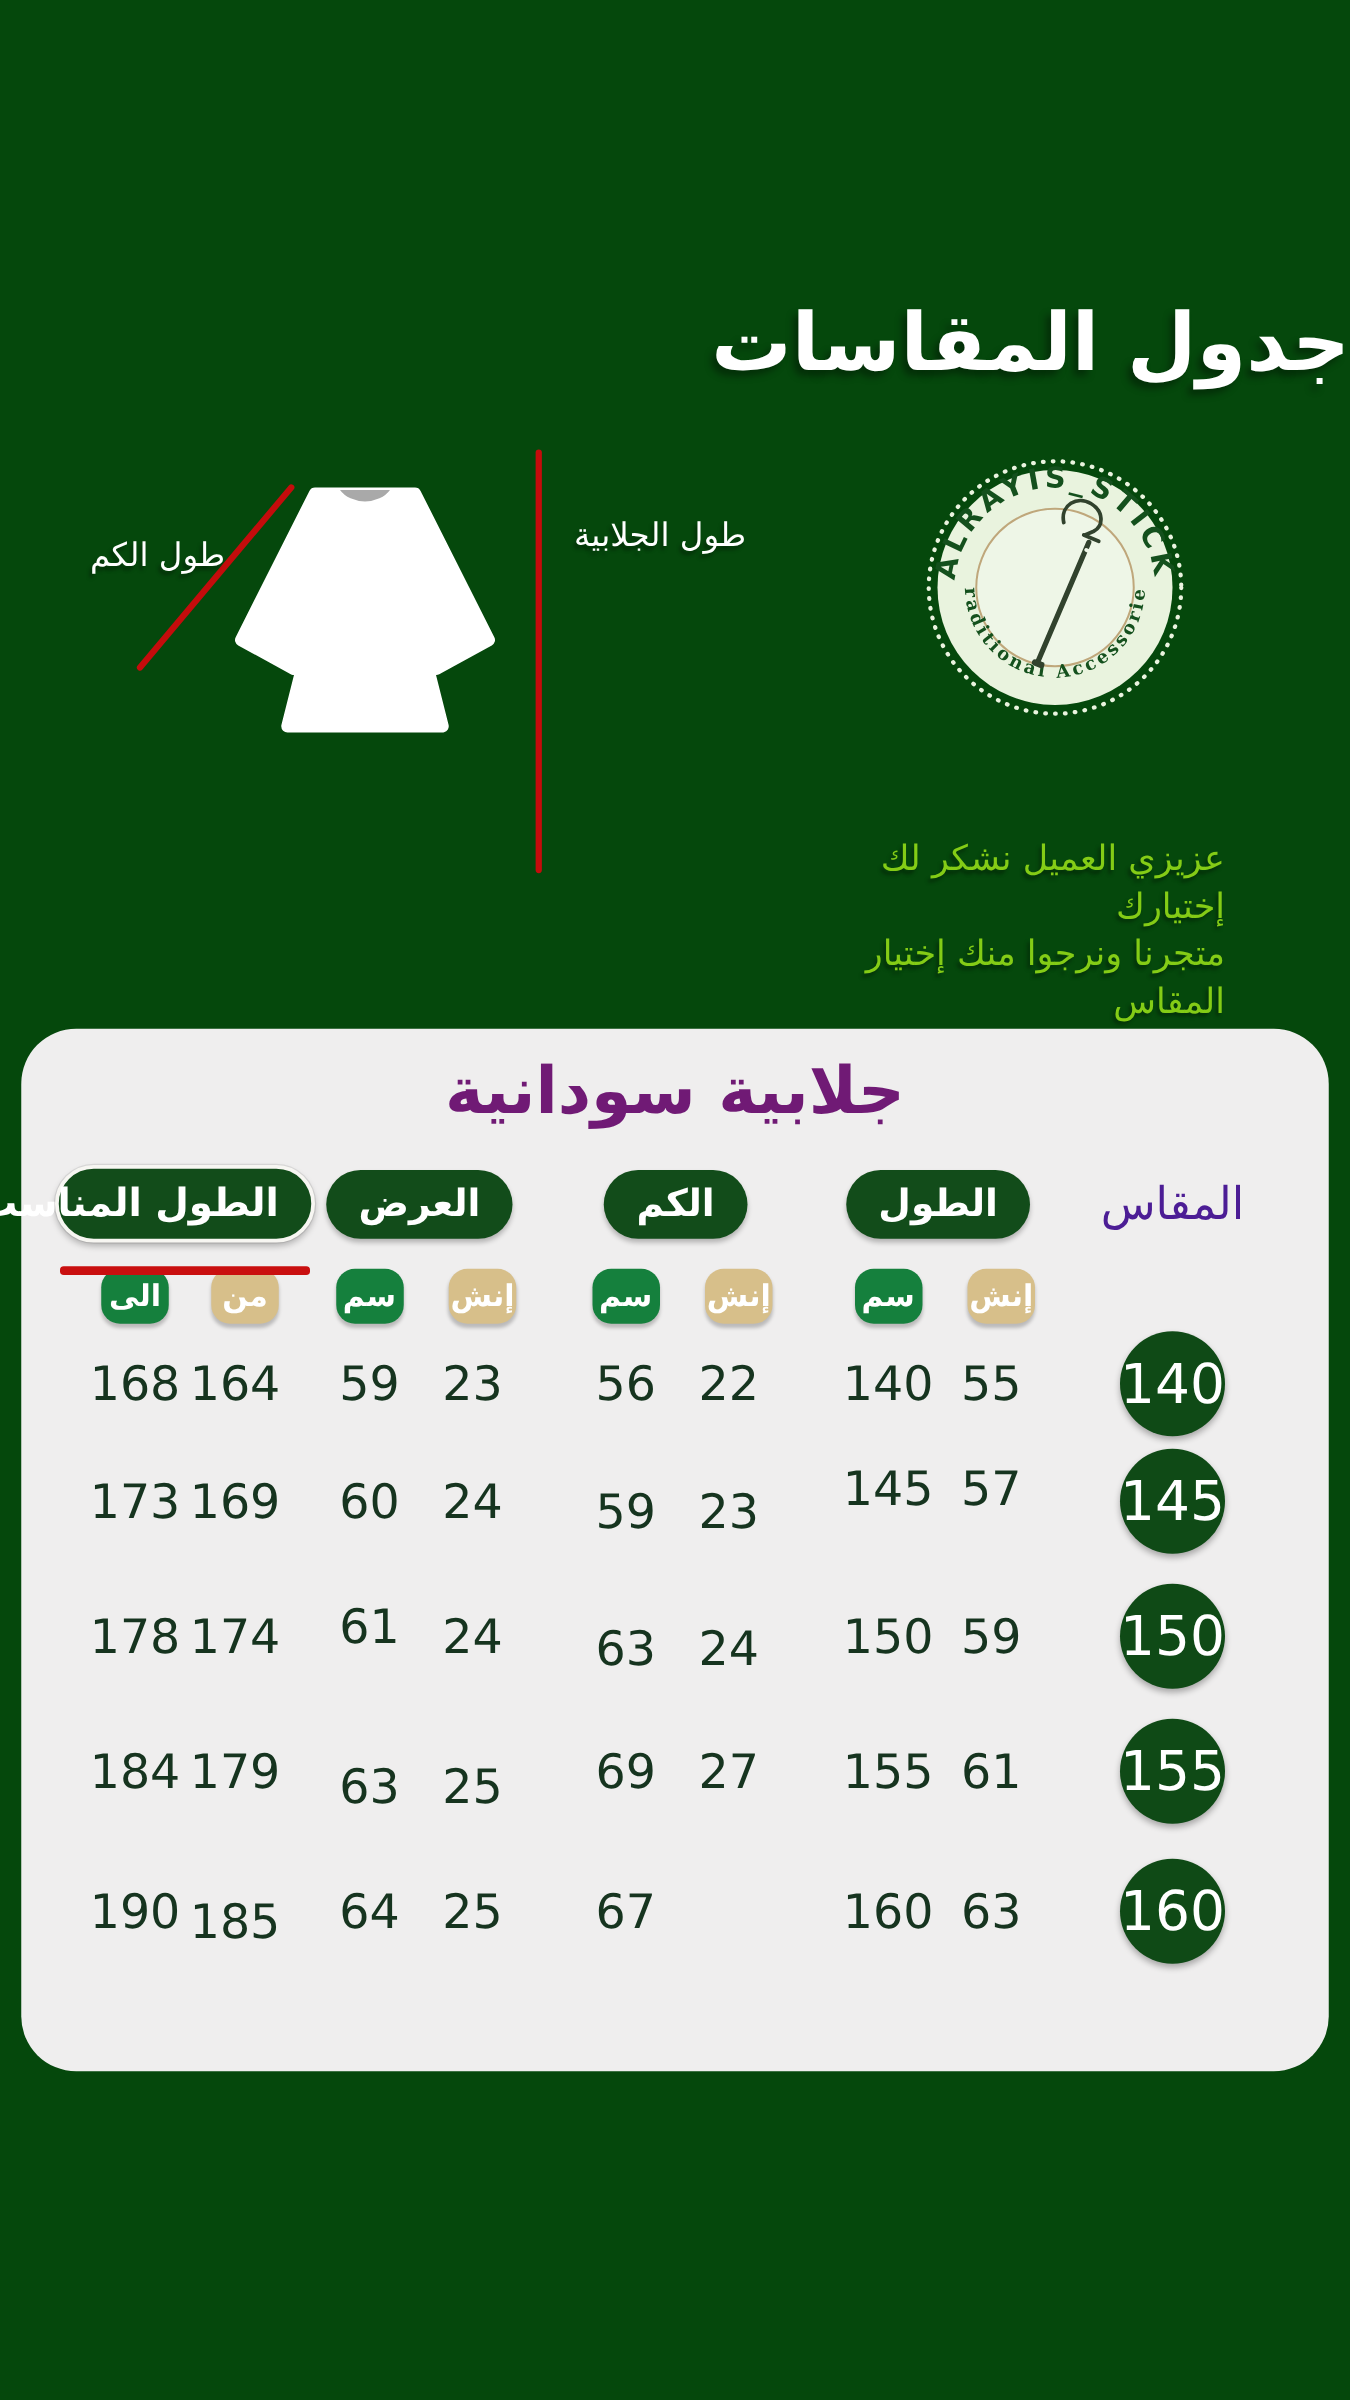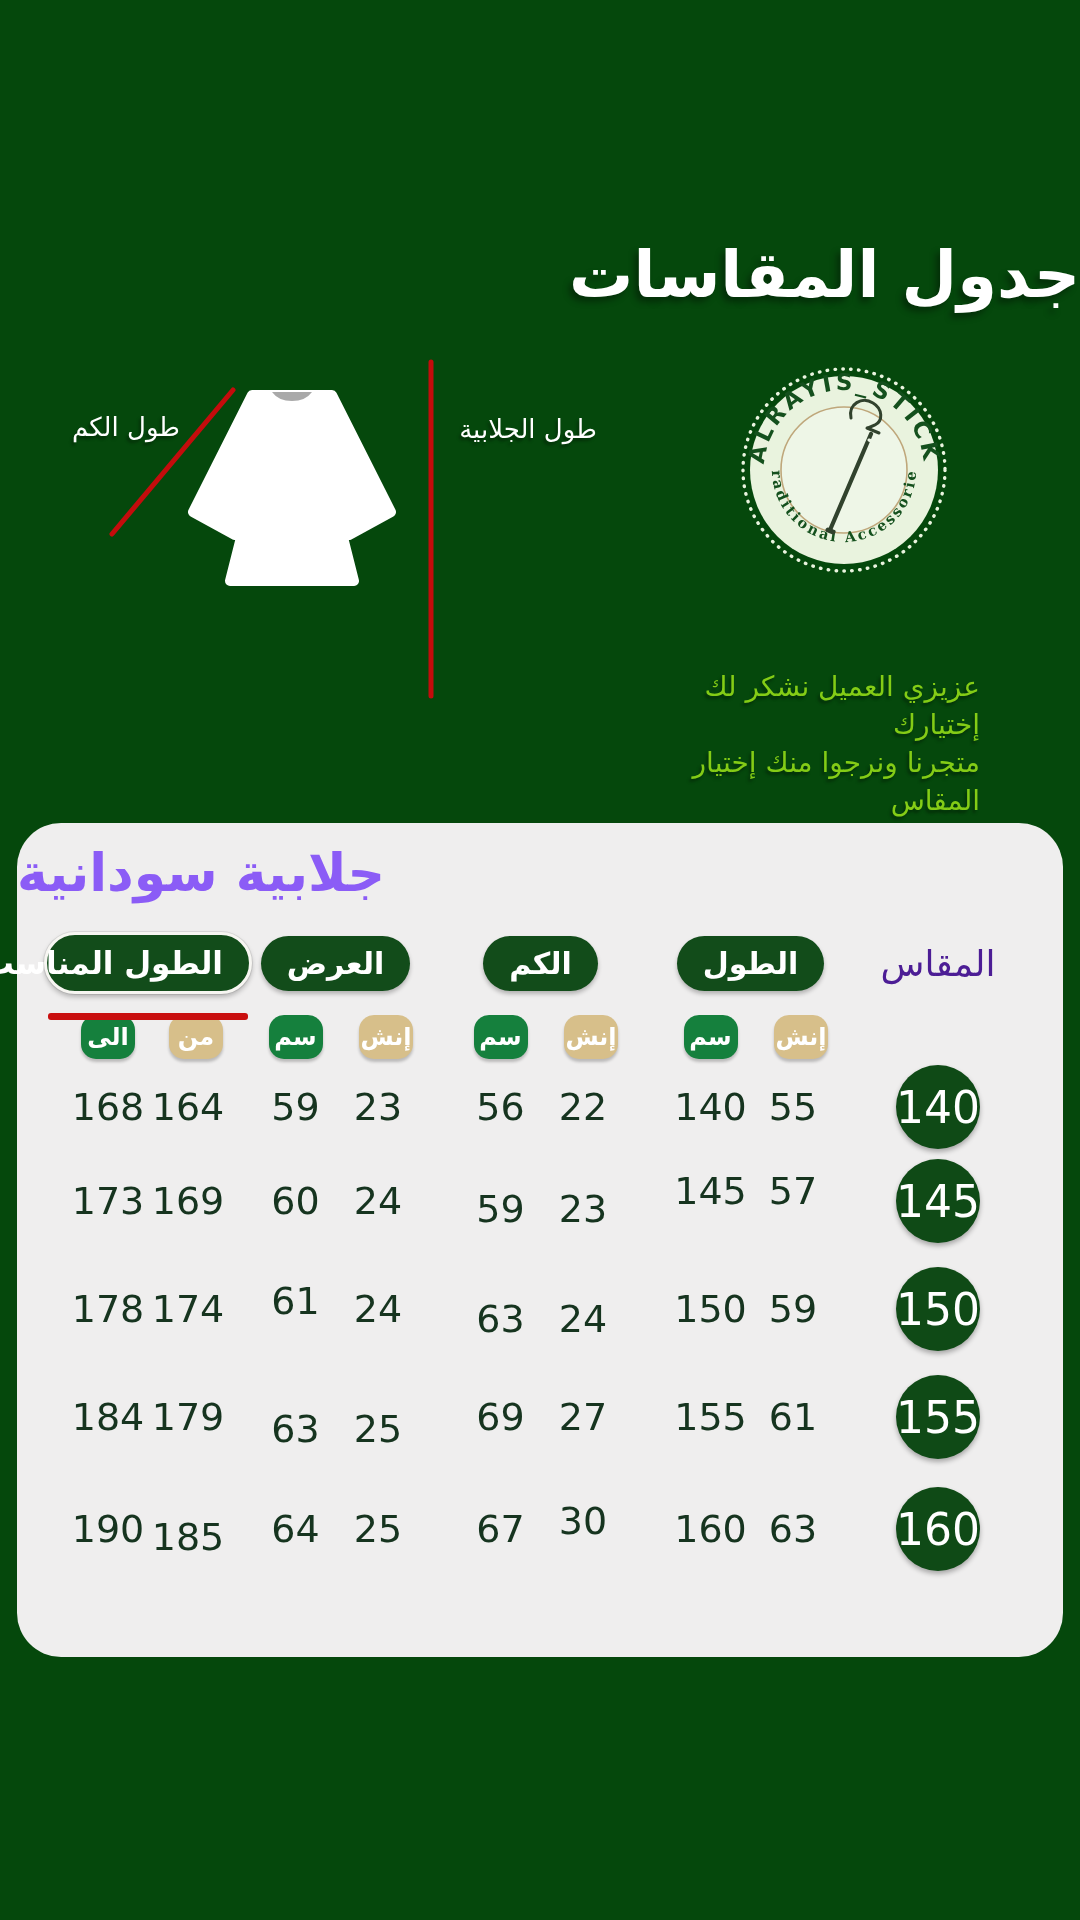--- a/index.html
+++ b/index.html
@@ -15,37 +15,37 @@
     text-shadow:-4px 5px 6px rgba(0,0,0,.35);
     direction:rtl;
   }
   
   .hero-lines{position:absolute;left:0;top:0;width:1080px;height:800px;}
   .garment{position:absolute;left:186px;top:376px;width:212px;height:216px;}
   .measure-label{
     position:absolute;color:#ffffff;font-size:26px;direction:rtl;text-align:center;
     text-shadow:-2px 3px 3px rgba(0,0,0,.35);
   }
-  .label-sleeve{left:60px;top:412px;width:132px;}
+  .label-sleeve{left:60px;top:430px;width:132px;}
   .label-length{left:448px;top:414px;width:160px;}
   
   .logo{position:absolute;left:738px;top:364px;width:212px;height:212px;}
   
   .note{
     position:absolute;right:100px;top:668px;width:340px;
     color:#84cc16;font-size:28px;line-height:38px;direction:rtl;text-align:right;
     text-shadow:-2px 3px 3px rgba(0,0,0,.35);
   }
   
   .card{
     position:absolute;left:17px;top:823px;width:1046px;height:834px;
     background:#efeeee;border-radius:44px;
   }
   .card-title{
-    margin:20px 0 16px 0;text-align:left;color:#8b5cf6;
+    margin:20px 0 16px 0;text-align:center;color:#701a75;
     font-size:52px;font-weight:bold;direction:rtl;
   }
   
   .size-table{
     direction:rtl;
     display:grid;
     grid-template-columns:210px 80px 85px 45px 80px 85px 40px 80px 85px 25px 80px 80px;
     grid-template-rows:88px 60px 80px 108px 108px 108px 116px;
     padding:0 20px 0 0;
     margin-top:8px;
@@ -239,20 +239,19 @@
     <div class="cell row-4 c-wid-in val">25</div>
     <div class="cell row-4 c-wid-cm val">63</div>
     <div class="cell row-4 c-from val">179</div>
     <div class="cell row-4 c-to val">184</div>
 
     <div class="cell row-5 c-size">
         <span class="size-badge">160</span>
       </div>
     <div class="cell row-5 c-len-in val">63</div>
     <div class="cell row-5 c-len-cm val">160</div>
-    <div class="cell row-5 c-slv-in val">30</div>
     <div class="cell row-5 c-slv-cm val">67</div>
     <div class="cell row-5 c-wid-in val">25</div>
     <div class="cell row-5 c-wid-cm val">64</div>
     <div class="cell row-5 c-from val">185</div>
     <div class="cell row-5 c-to val">190</div>
   </div>
 </div>
 
 </body></html>

